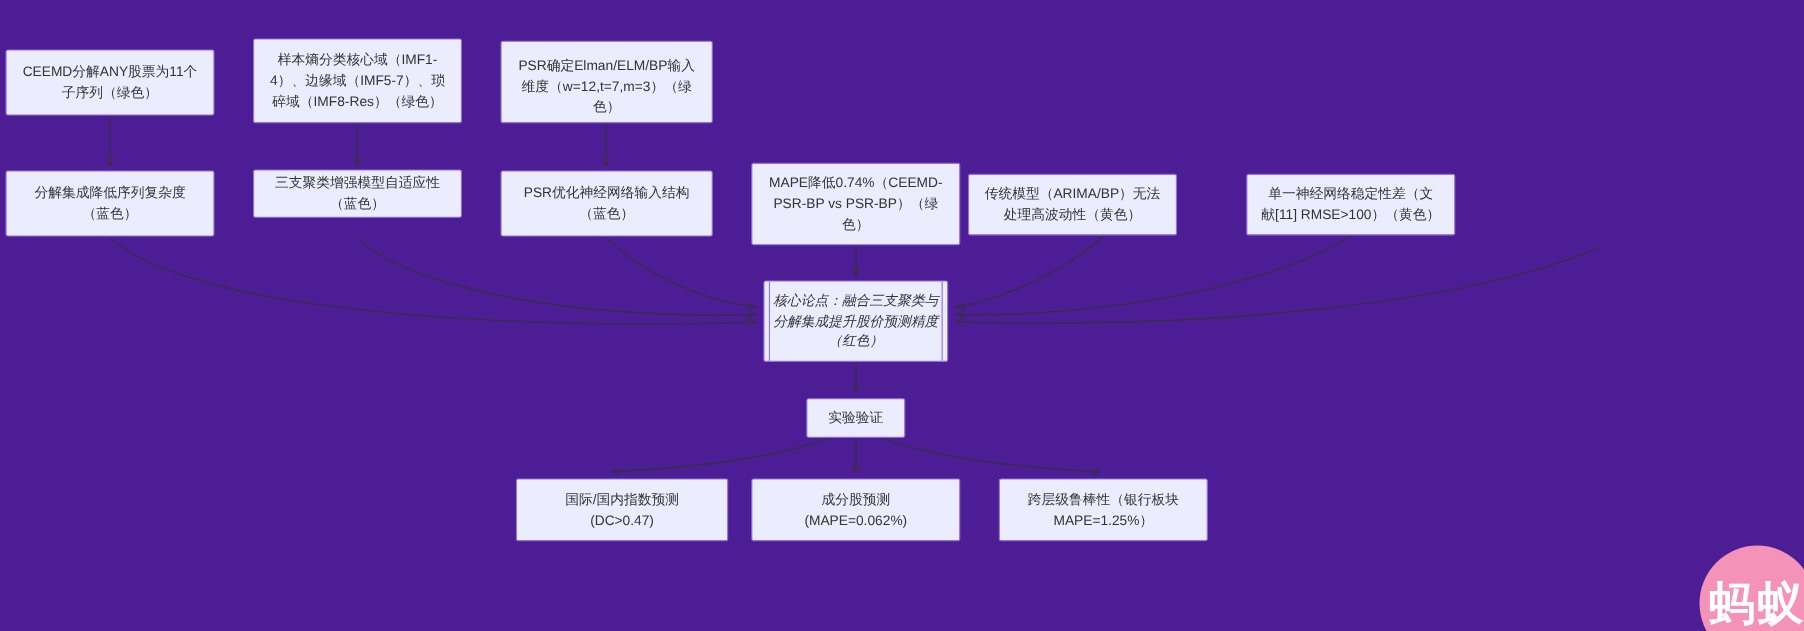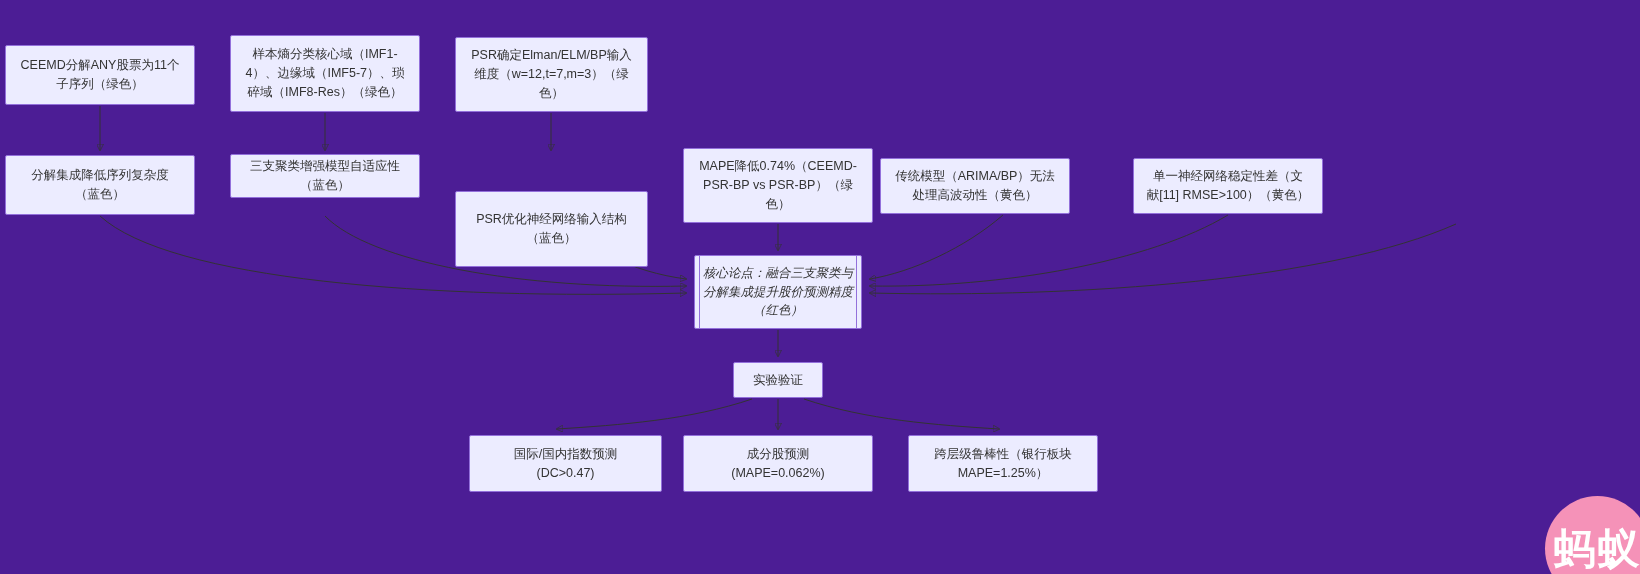--- a/index.html
+++ b/index.html
@@ -94,37 +94,37 @@
     <span class="label">CEEMD分解ANY股票为11个
 子序列（绿色）</span>
   </div>
 
   <div class="node" style="left:230px; top:35px; width:190px; height:77px;">
     <span class="label">样本熵分类核心域（IMF1-
 4）、边缘域（IMF5-7）、琐
 碎域（IMF8-Res）（绿色）</span>
   </div>
 
-  <div class="node" style="left:455px; top:37px; width:193px; height:75px;">
+  <div class="node" style="left:455px; top:37px; width:193px; height:75px;align-items:flex-end;">
     <span class="label">PSR确定Elman/ELM/BP输入
 维度（w=12,t=7,m=3）（绿
 色）</span>
   </div>
 
   <div class="node" style="left:5px; top:155px; width:190px; height:60px;">
     <span class="label">分解集成降低序列复杂度
 （蓝色）</span>
   </div>
 
   <div class="node" style="left:230px; top:154px; width:190px; height:44px;">
     <span class="label">三支聚类增强模型自适应性
 （蓝色）</span>
   </div>
 
-  <div class="node" style="left:455px; top:155px; width:193px; height:76px;margin-top:36px;">
+  <div class="node" style="left:455px; top:155px; width:193px; height:60px;">
     <span class="label">PSR优化神经网络输入结构
 （蓝色）</span>
   </div>
 
   <div class="node" style="left:683px; top:148px; width:190px; height:75px;">
     <span class="label">MAPE降低0.74%（CEEMD-
 PSR-BP vs PSR-BP）（绿
 色）</span>
   </div>
 

